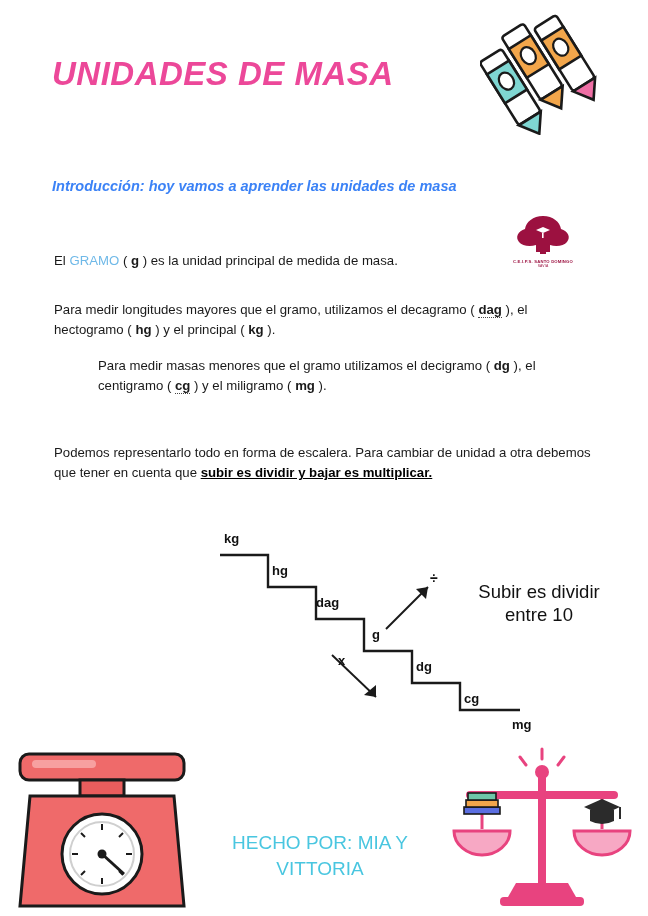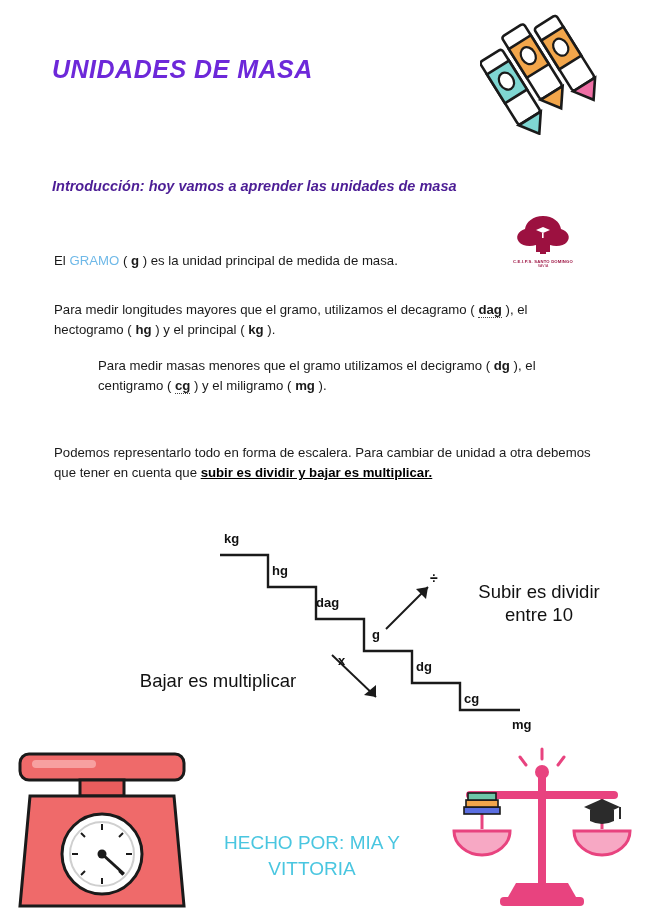--- a/index.html
+++ b/index.html
@@ -14,24 +14,24 @@
     overflow: hidden;
     font-family: "Liberation Sans", sans-serif;
     color: #111111;
   }
 
   
   #doc-title {
     position: absolute;
     left: 52px;
     top: 55px;
-    font-size: 25px;
+    font-size: 33px;
     font-weight: bold;
     font-style: italic;
-    color: #6d28d9;
+    color: #ec4899;
     letter-spacing: 0.5px;
   }
 
   
   #crayons {
     position: absolute;
     left: 480px;
     top: 10px;
     width: 150px;
     height: 125px;
@@ -40,21 +40,21 @@
   
   #intro-heading {
     position: absolute;
     left: 52px;
     top: 176px;
     width: 470px;
     font-size: 14.5px;
     font-weight: bold;
     font-style: italic;
     line-height: 1.5;
-    color: #4c1d95;
+    color: #3b82f6;
   }
 
   
   #school-logo {
     position: absolute;
     left: 504px;
     top: 214px;
     width: 78px;
     height: 58px;
     text-align: center;
@@ -154,21 +154,21 @@
     position: absolute;
     left: 452px;
     top: 745px;
     width: 180px;
     height: 170px;
   }
 
   
   #credit {
     position: absolute;
-    left: 182px;
+    left: 190px;
     top: 830px;
     width: 260px;
     text-align: center;
     font-size: 19px;
     line-height: 1.35;
     color: #49c6e0;
   }
 </style>
 </head>
 <body>
@@ -260,21 +260,20 @@
   <div class="stair-label" style="left:240px; top:45px; font-size:14px;">÷</div>
   <div class="stair-label" style="left:148px; top:128px; font-size:13px;">x</div>
 </div>
 
 <div id="annot-up">
   <div>Subir es dividir</div>
   <div>entre 10</div>
 </div>
 
 <div id="annot-down">
-  <div>Bajar es multiplicar</div>
 </div>
 
 <div id="scale-illus">
   <svg viewBox="0 0 176 168" width="176" height="168" aria-hidden="true">
 
     <rect x="6" y="6" width="164" height="26" rx="9" fill="#ef6a6a" stroke="#1a1a1a" stroke-width="3"></rect>
     <rect x="18" y="12" width="64" height="8" rx="4" fill="#f7a0a0"></rect>
 
     <rect x="66" y="32" width="44" height="16" fill="#e95d5d" stroke="#1a1a1a" stroke-width="3"></rect>
 

